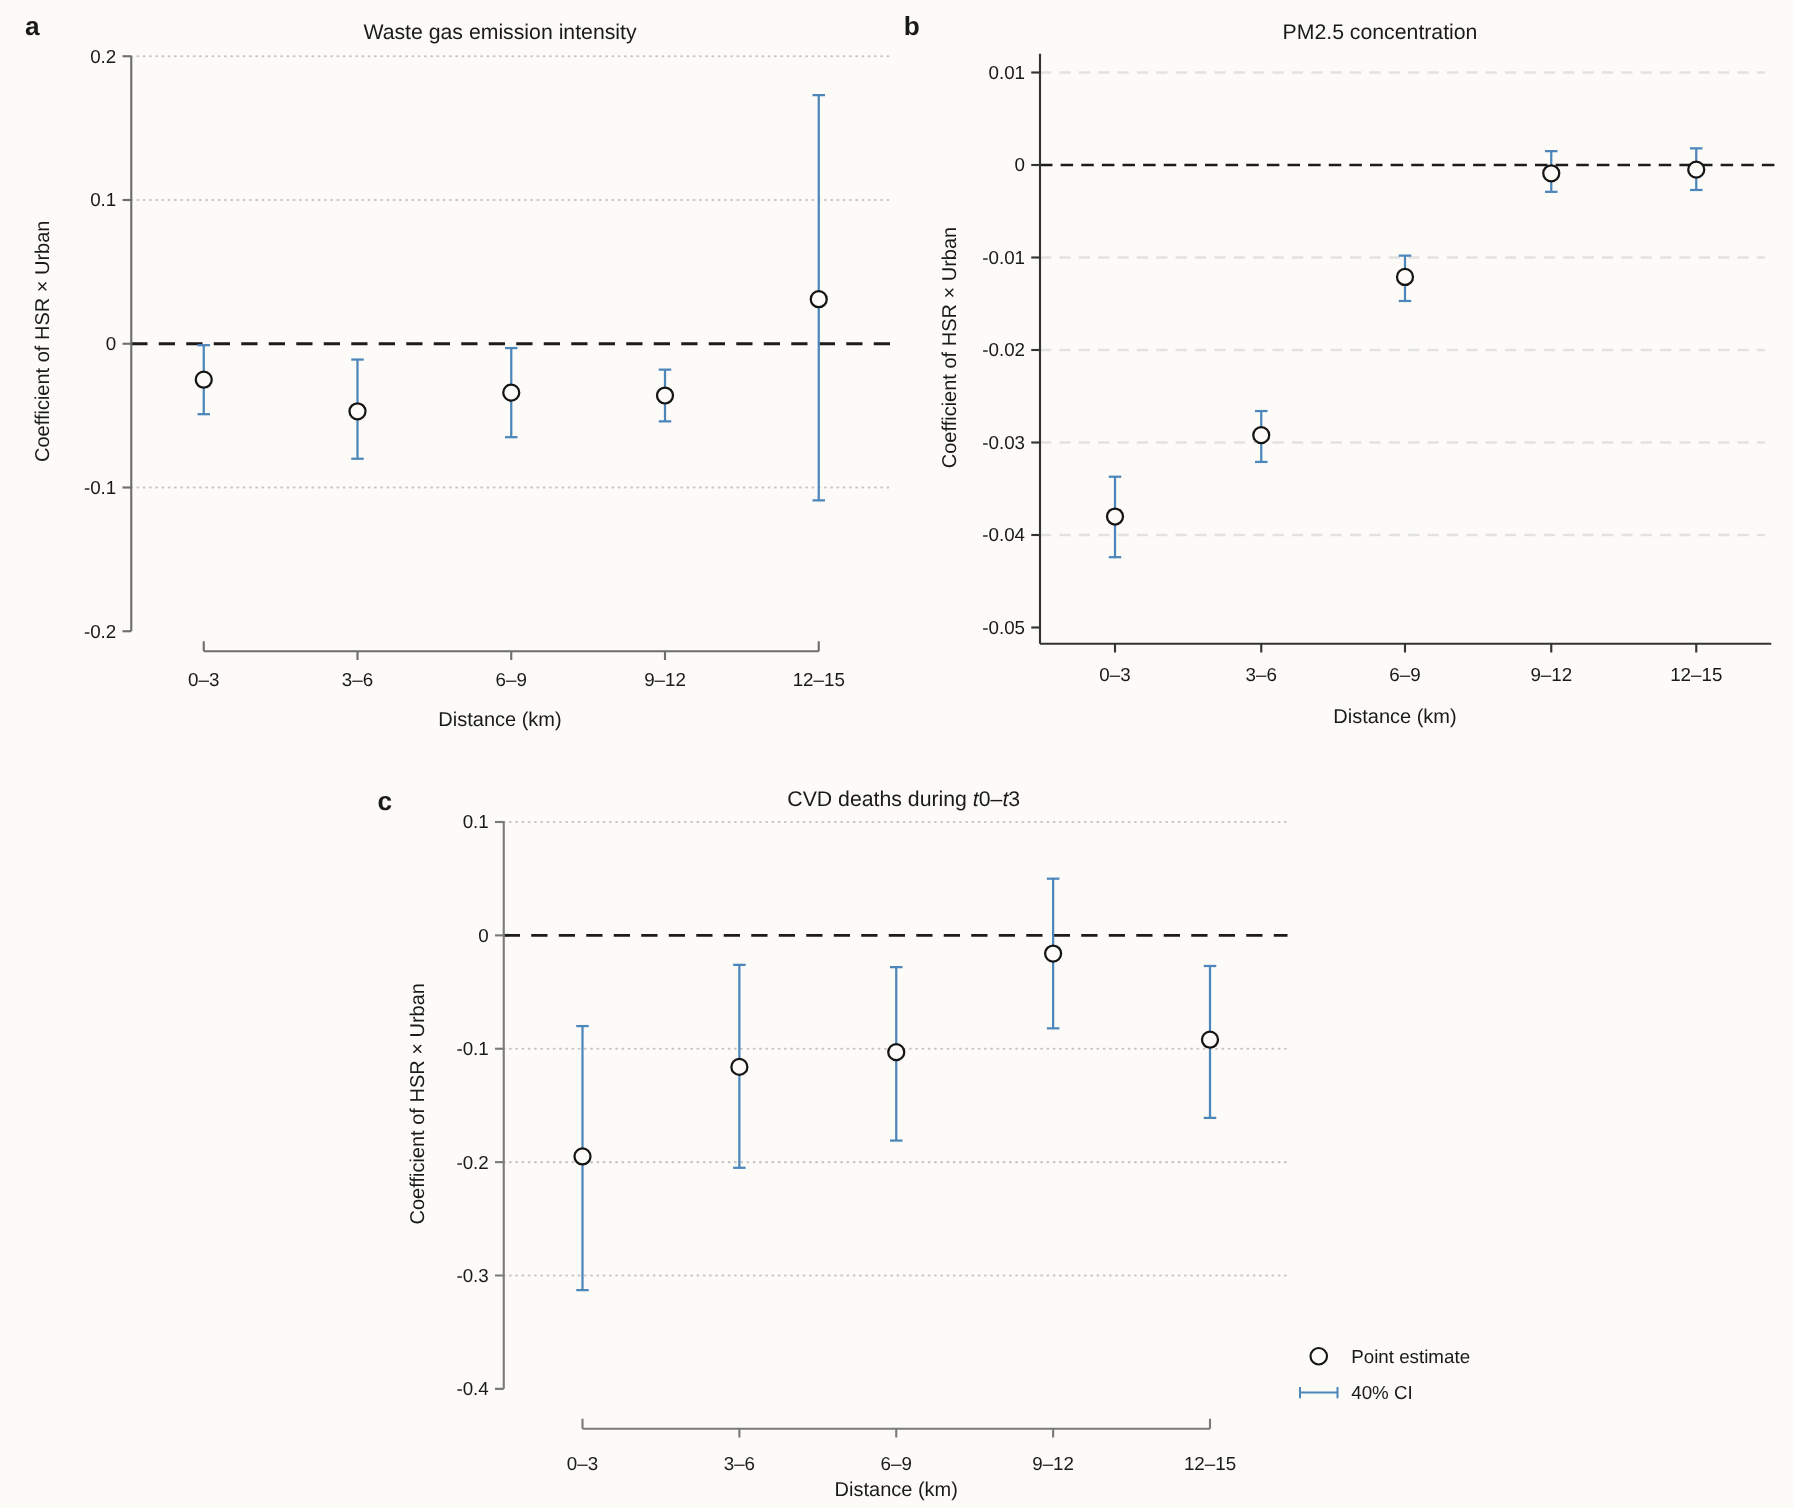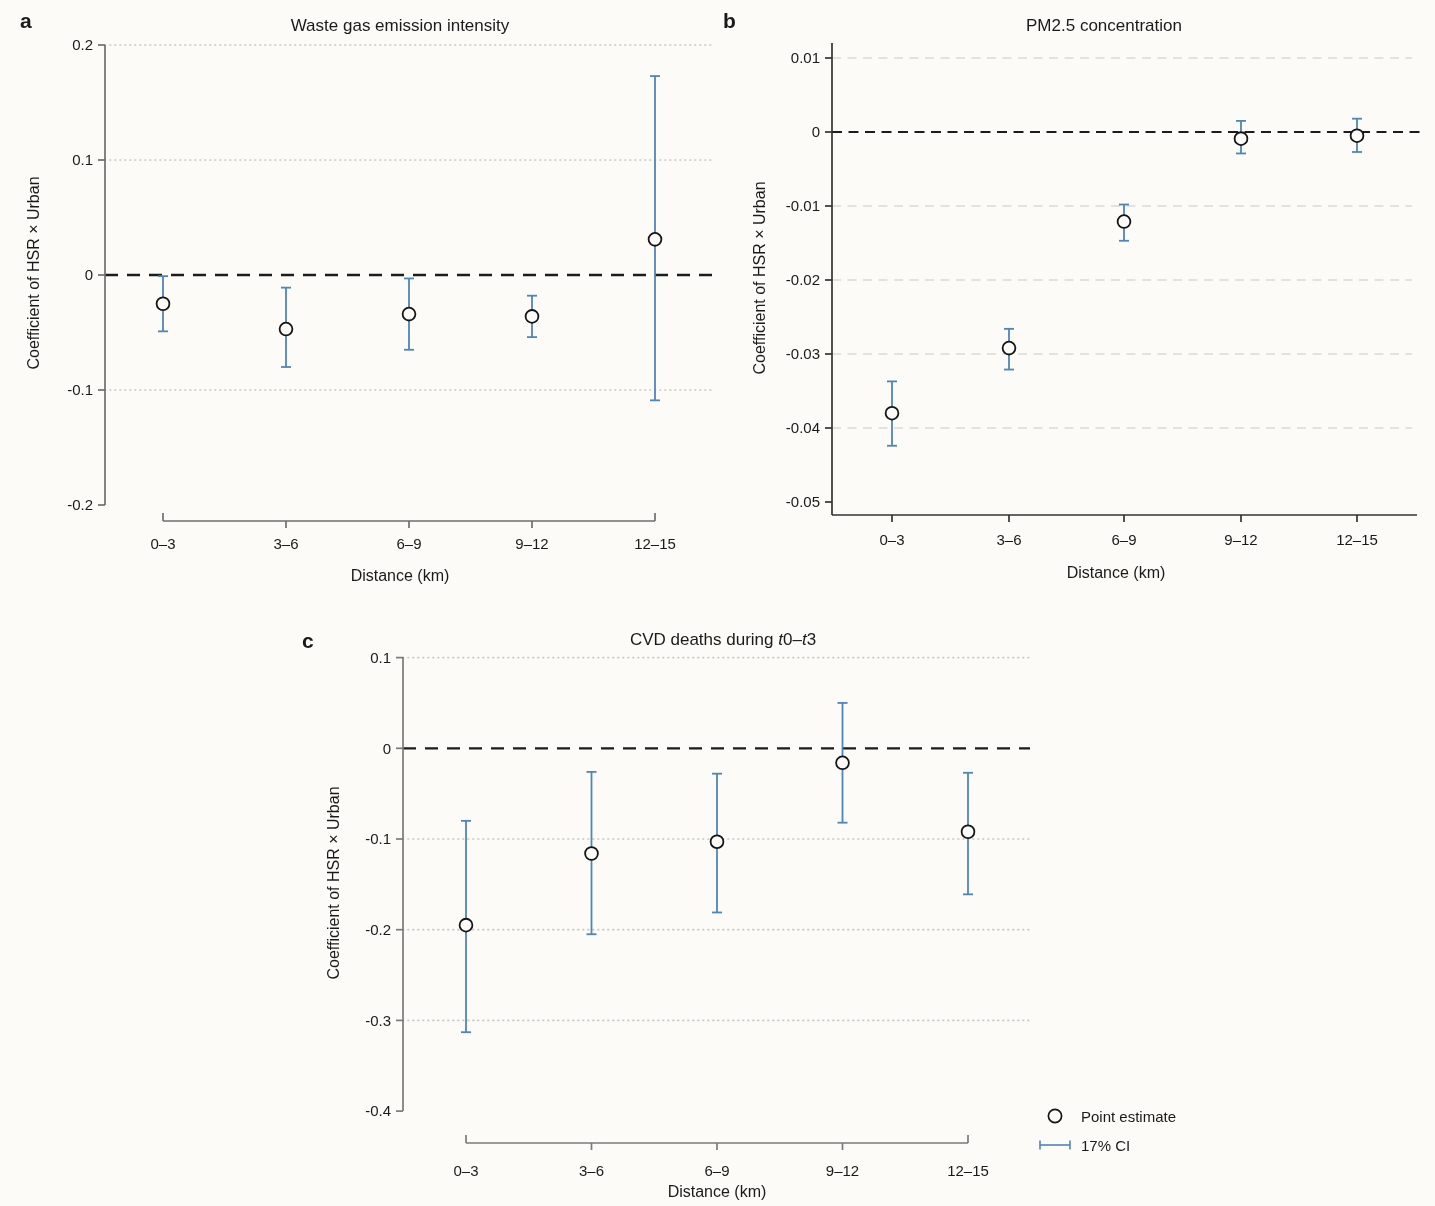--- a/index.html
+++ b/index.html
@@ -1,20 +1,20 @@
 <!DOCTYPE html>
 <html><head>
 <meta charset="utf-8">
 <style>
   html,body{margin:0;padding:0;}
   body{background:#fcfbf7;font-family:"Liberation Sans","DejaVu Sans",sans-serif;}
   .figure{position:relative;width:1435px;height:1206px;background:#fcfbf7;overflow:hidden;}
   .panel{position:absolute;}
   svg text{fill:#1a1a1a;}
-  .legend{position:absolute;left:1038px;top:1106px;display:flex;flex-direction:column;gap:9px;}
+  .legend{position:absolute;left:1038px;top:1075px;display:flex;flex-direction:column;gap:9px;}
   .legend-row{display:flex;align-items:center;gap:9px;height:20px;}
   .legend-glyph{width:34px;height:20px;flex:0 0 34px;}
   .legend-label{font-size:15px;color:#1a1a1a;white-space:nowrap;}
 </style>
 </head>
 <body>
 
 <div class="figure">
   <svg id="panel-a" class="panel" style="left:0;top:0" width="718" height="600" viewBox="0 0 718 600">
       <line x1="105" y1="45" x2="715" y2="45" fill="none" stroke="#c6c6c6" stroke-width="1.7" stroke-dasharray="0.6 4.4" stroke-linecap="round"></line>
@@ -188,16 +188,16 @@
         <circle cx="17" cy="10" r="6.6" fill="none" stroke="#151515" stroke-width="1.7"></circle>
       </svg>
       <span class="legend-label">Point estimate</span>
     </div>
     <div class="legend-row">
       <svg class="legend-glyph" viewBox="0 0 34 20">
         <line x1="2" y1="10" x2="32" y2="10" stroke="#4d86ba" stroke-width="1.6"></line>
         <line x1="2" y1="5.5" x2="2" y2="14.5" stroke="#4d86ba" stroke-width="1.6"></line>
         <line x1="32" y1="5.5" x2="32" y2="14.5" stroke="#4d86ba" stroke-width="1.6"></line>
       </svg>
-      <span class="legend-label">17% CI</span>
+      <span class="legend-label">40% CI</span>
     </div>
   </div>
 </div>
 
 </body></html>

